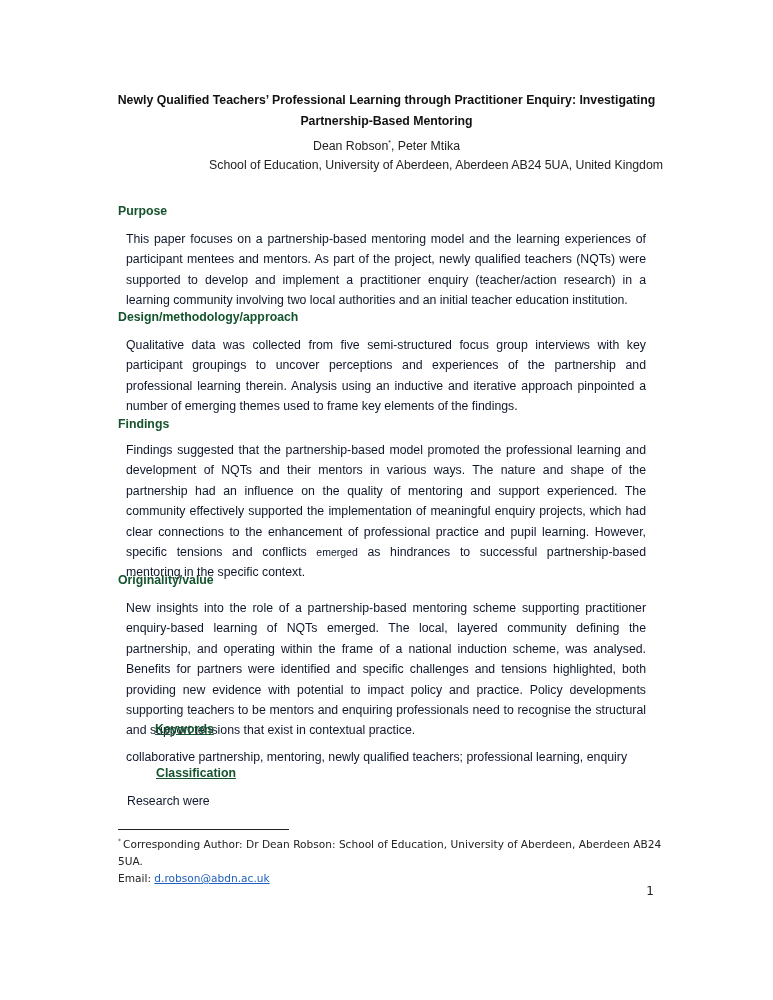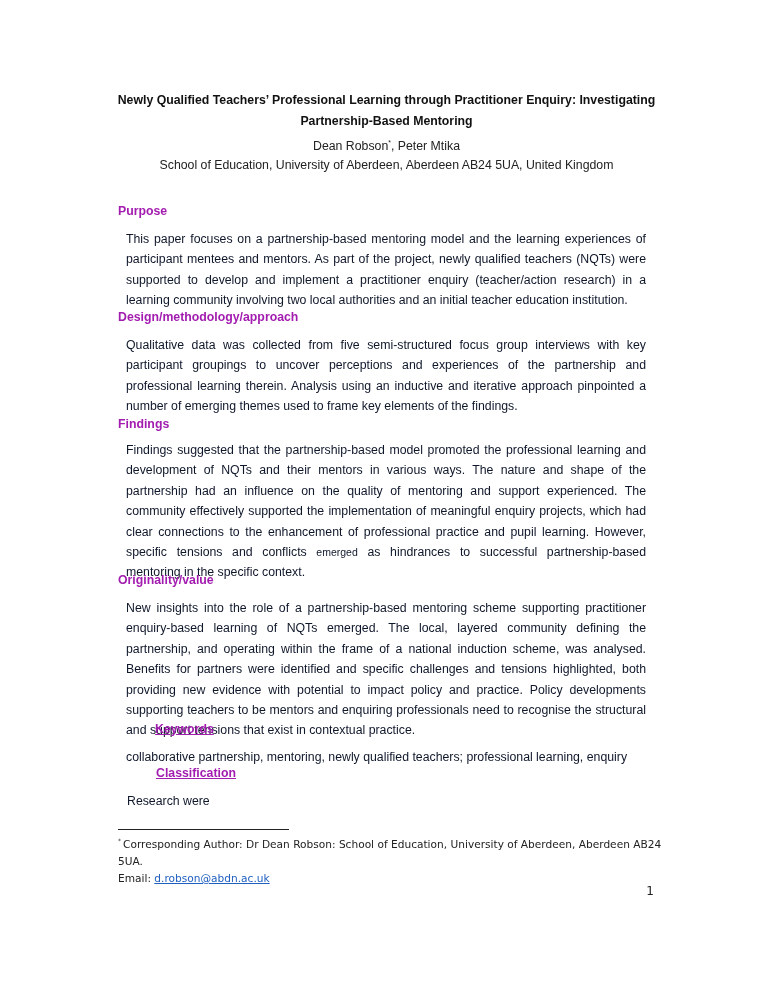--- a/index.html
+++ b/index.html
@@ -11,25 +11,25 @@
       font-weight: bold; font-size: 12.3px; line-height: 21px; color: #111;
     }
     .authors {
       position: absolute; left: 110px; width: 553px; top: 136px;
       text-align: center; font-family: "Liberation Sans", sans-serif;
       font-size: 12.3px; line-height: 20px; color: #222;
     }
     .authors sup { font-size: 7px; vertical-align: 5px; line-height: 0; }
     .affil {
       position: absolute; left: 110px; width: 553px; top: 155px;
-      text-align: center; font-family: "Liberation Sans", sans-serif;
+      text-align: right; font-family: "Liberation Sans", sans-serif;
       font-size: 12.3px; line-height: 20px; color: #222;
     }
     .section { position: absolute; left: 118px; width: 536px; font-family: "Liberation Sans", sans-serif; }
-    .heading { font-weight: bold; font-size: 12.3px; line-height: 20px; color: #a21caf; }
+    .heading { font-weight: bold; font-size: 12.3px; line-height: 20px; color: #14532d; }
     .heading.u { text-decoration: underline; padding-left: 37px; }
     .para {
       font-size: 12.3px; line-height: 20.4px; color: #0f172a;
       text-align: justify; margin: 8px;
     }
     .para .small { font-size: 10.5px; }
     .footrule { position: absolute; left: 118px; top: 829px; width: 171px; height: 0; border-top: 1px solid #222; }
     .footnote {
       position: absolute; left: 118px; width: 545px; top: 836px;
       font-family: "DejaVu Sans", sans-serif; font-size: 10.6px; line-height: 17px; color: #222;

